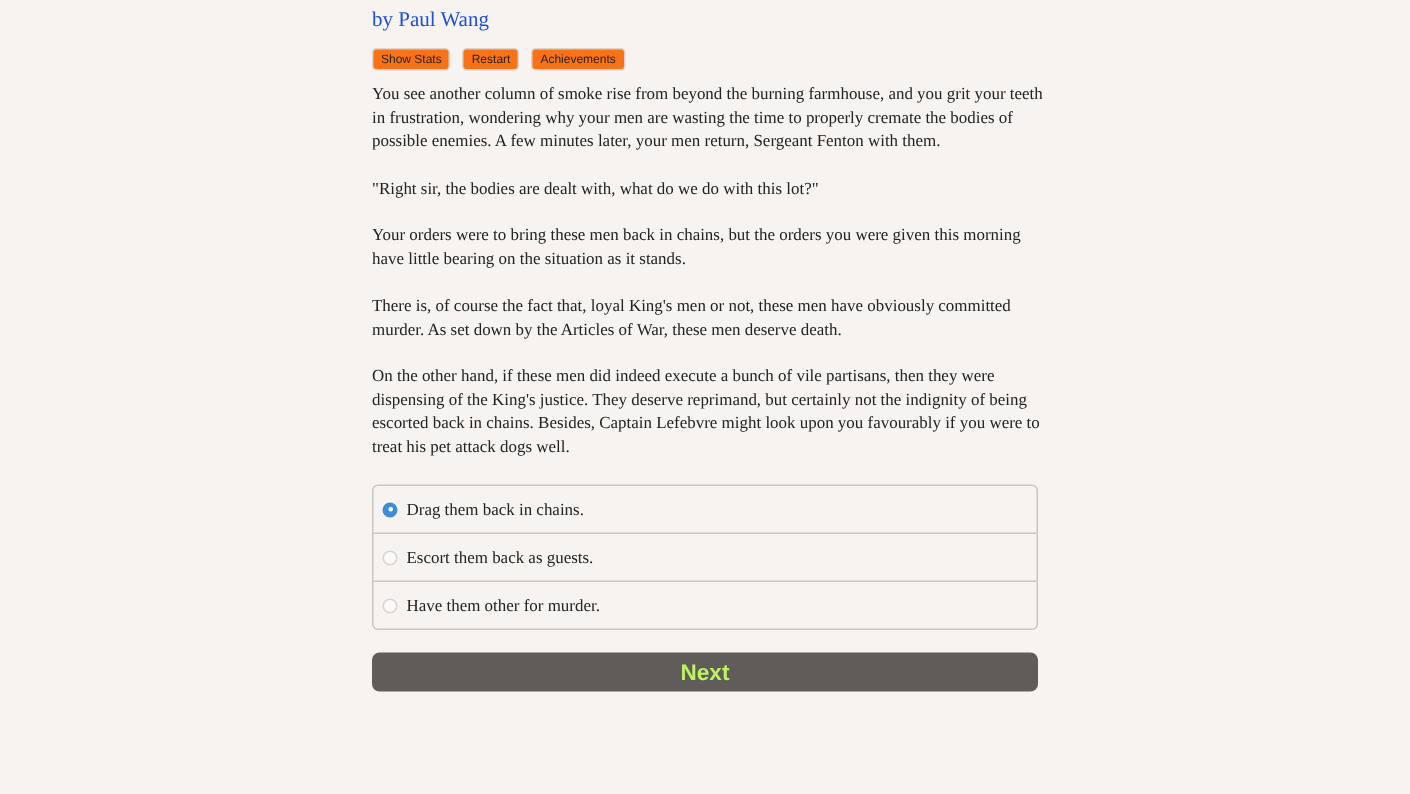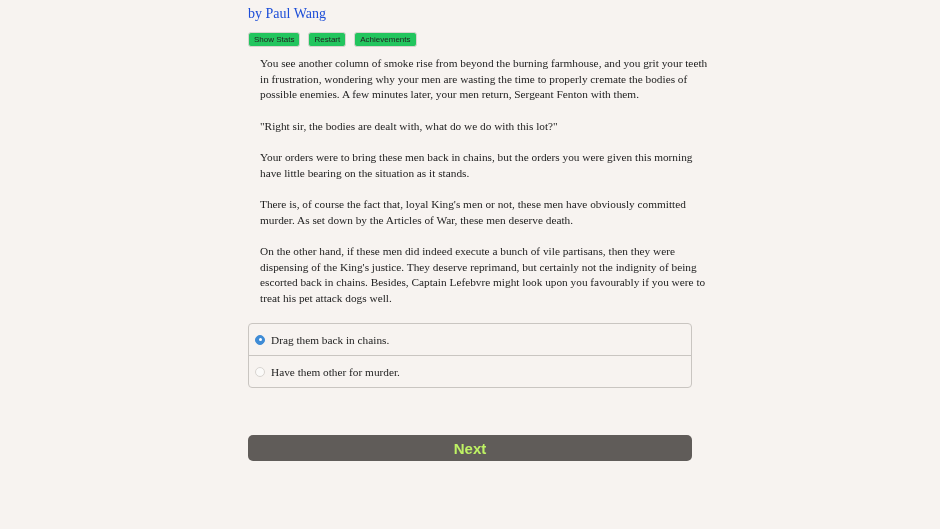--- a/index.html
+++ b/index.html
@@ -9,24 +9,24 @@
     font-family:"Liberation Serif", "DejaVu Serif", serif;
     color:#222;
     position:relative;
   }
   .container { position:absolute; left:248px; top:0; width:444px; }
   .author { position:absolute; top:6px; left:0; font-size:14px; color:#1d4ed8; }
   .toolbar { position:absolute; top:32px; left:0; display:flex; gap:8px; }
   .tbtn {
     font-family:"Liberation Sans", "DejaVu Sans", sans-serif;
     font-size:8px; color:#222;
-    background:#22c55e; border:1px solid #d8d4d0; border-radius:3px;
+    background:#f97316; border:1px solid #d8d4d0; border-radius:3px;
     padding:2px 5px; line-height:9px; cursor:pointer;
   }
-  .story { position:absolute; top:56px; left:12px; width:450px; font-size:11.3px; line-height:15.7px; }
+  .story { position:absolute; top:56px; left:0; width:450px; font-size:11.3px; line-height:15.7px; }
   .story p { margin:0 0 15.6px 0; }
   .choices {
     position:absolute; top:323px; left:0; width:442px;
     border:1px solid #c9c5c1; border-radius:4px; background:#f7f3f0;
   }
   .choice {
     height:31px; display:flex; align-items:center; padding-left:6px;
     border-top:1px solid #c9c5c1; font-size:11.3px; cursor:pointer;
   }
   .choice:first-child { border-top:none; }
@@ -66,18 +66,22 @@
     <p>On the other hand, if these men did indeed execute a bunch of vile partisans, then they were dispensing of the King's justice. They deserve reprimand, but certainly not the indignity of being escorted back in chains. Besides, Captain Lefebvre might look upon you favourably if you were to treat his pet attack dogs well.</p>
   </div>
 
   <div class="choices">
     <label class="choice">
       <span class="radio checked"></span>
       <span>Drag them back in chains.</span>
     </label>
     <label class="choice">
       <span class="radio"></span>
+      <span>Escort them back as guests.</span>
+    </label>
+    <label class="choice">
+      <span class="radio"></span>
       <span>Have them other for murder.</span>
     </label>
   </div>
 
   <button class="next">Next</button>
 </div>
 
 </body></html>

